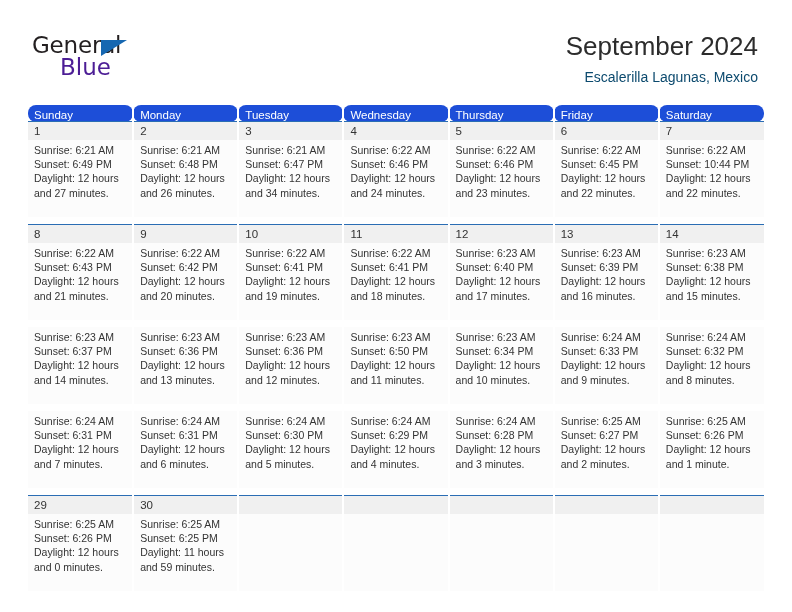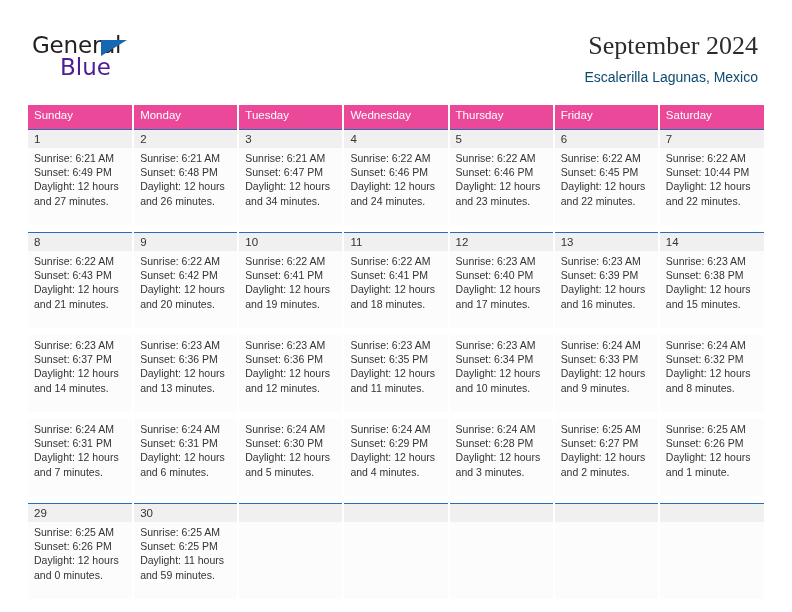--- a/index.html
+++ b/index.html
@@ -69,21 +69,20 @@
     right: 34px;
     top: 30px;
     text-align: right;
   }
   .cal-title {
     font-size: 26px;
     color: #2c2c2c;
     font-weight: 400;
     line-height: 32px;
     white-space: nowrap;
-    font-family: Liberation Serif, serif;
   }
   .cal-subtitle {
     margin-top: 6px;
     font-size: 14px;
     color: #0c4a6e;
     font-weight: 400;
     line-height: 18px;
     white-space: nowrap;
   }
 
@@ -95,29 +94,30 @@
     width: 736px;
   }
   table.cal {
     border-collapse: collapse;
     table-layout: fixed;
     width: 736px;
   }
   table.cal col { width: 105.14px; }
 
   thead th {
-    background: #ec4899;
+    background: #1d4ed8;
     color: #ffffff;
     font-size: 11.5px;
     font-weight: 400;
     text-align: left;
-    padding: 4px 0 8px 6px;
+    padding: 4px 0 0 6px;
     border-right: 2px solid #ffffff;
     height: 11px;
     vertical-align: middle;
+    border-radius: 8px;
   }
   thead th:last-child { border-right: none; }
 
   tr.daynum td {
     background: #f0f0f0;
     border-top: 1.4px solid #2a6db4;
     border-right: 2px solid #ffffff;
     font-size: 11.5px;
     color: #333333;
     padding: 3px 0 2px 6px;
@@ -320,21 +320,21 @@
             <div class="line">and 13 minutes.</div>
           </td>
           <td>
             <div class="line">Sunrise: 6:23 AM</div>
             <div class="line">Sunset: 6:36 PM</div>
             <div class="line">Daylight: 12 hours</div>
             <div class="line">and 12 minutes.</div>
           </td>
           <td>
             <div class="line">Sunrise: 6:23 AM</div>
-            <div class="line">Sunset: 6:35 PM</div>
+            <div class="line">Sunset: 6:50 PM</div>
             <div class="line">Daylight: 12 hours</div>
             <div class="line">and 11 minutes.</div>
           </td>
           <td>
             <div class="line">Sunrise: 6:23 AM</div>
             <div class="line">Sunset: 6:34 PM</div>
             <div class="line">Daylight: 12 hours</div>
             <div class="line">and 10 minutes.</div>
           </td>
           <td>

